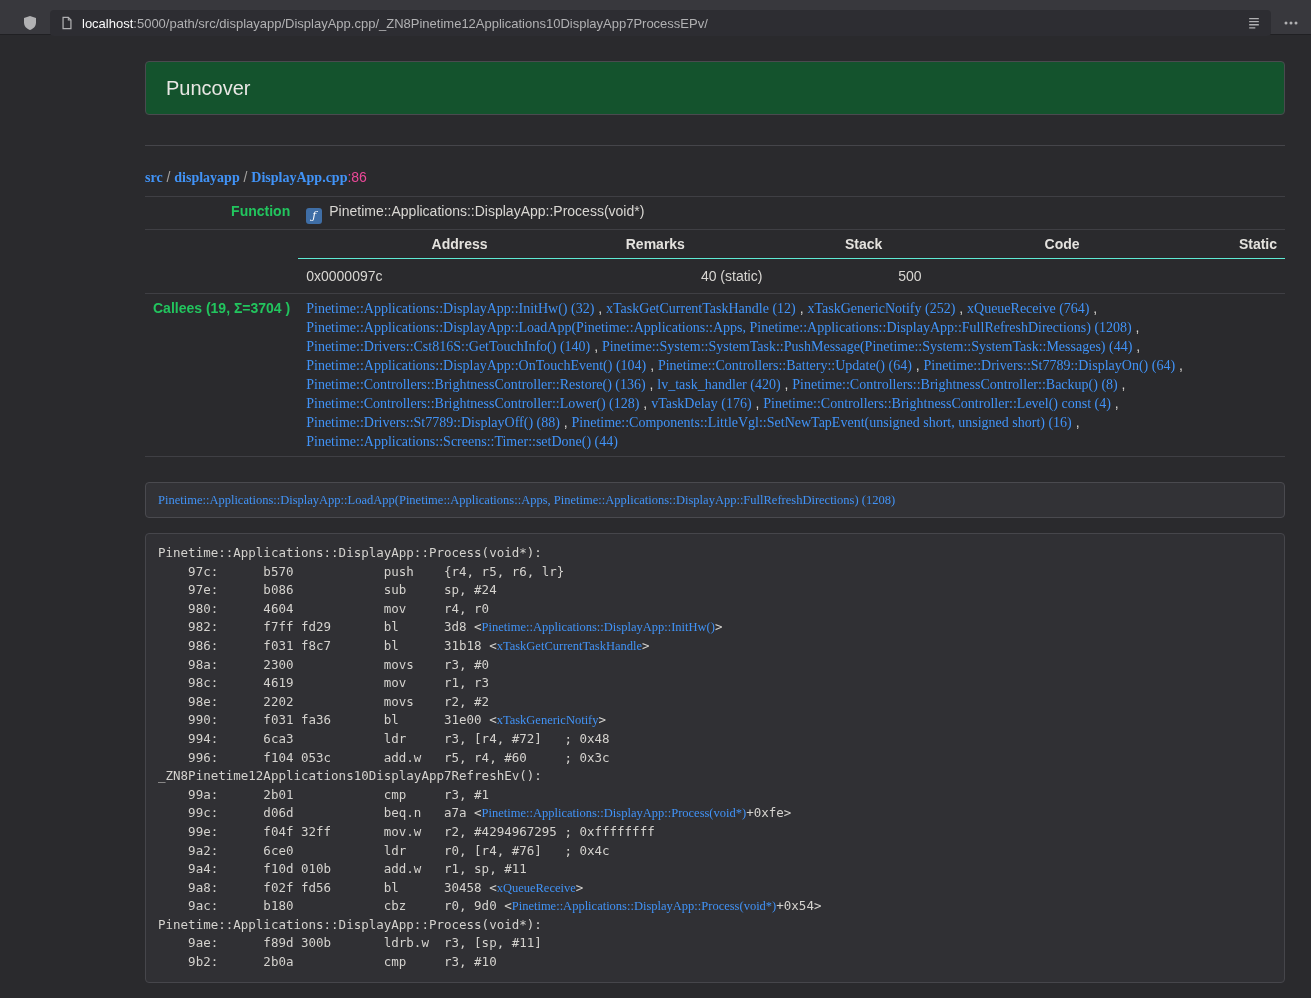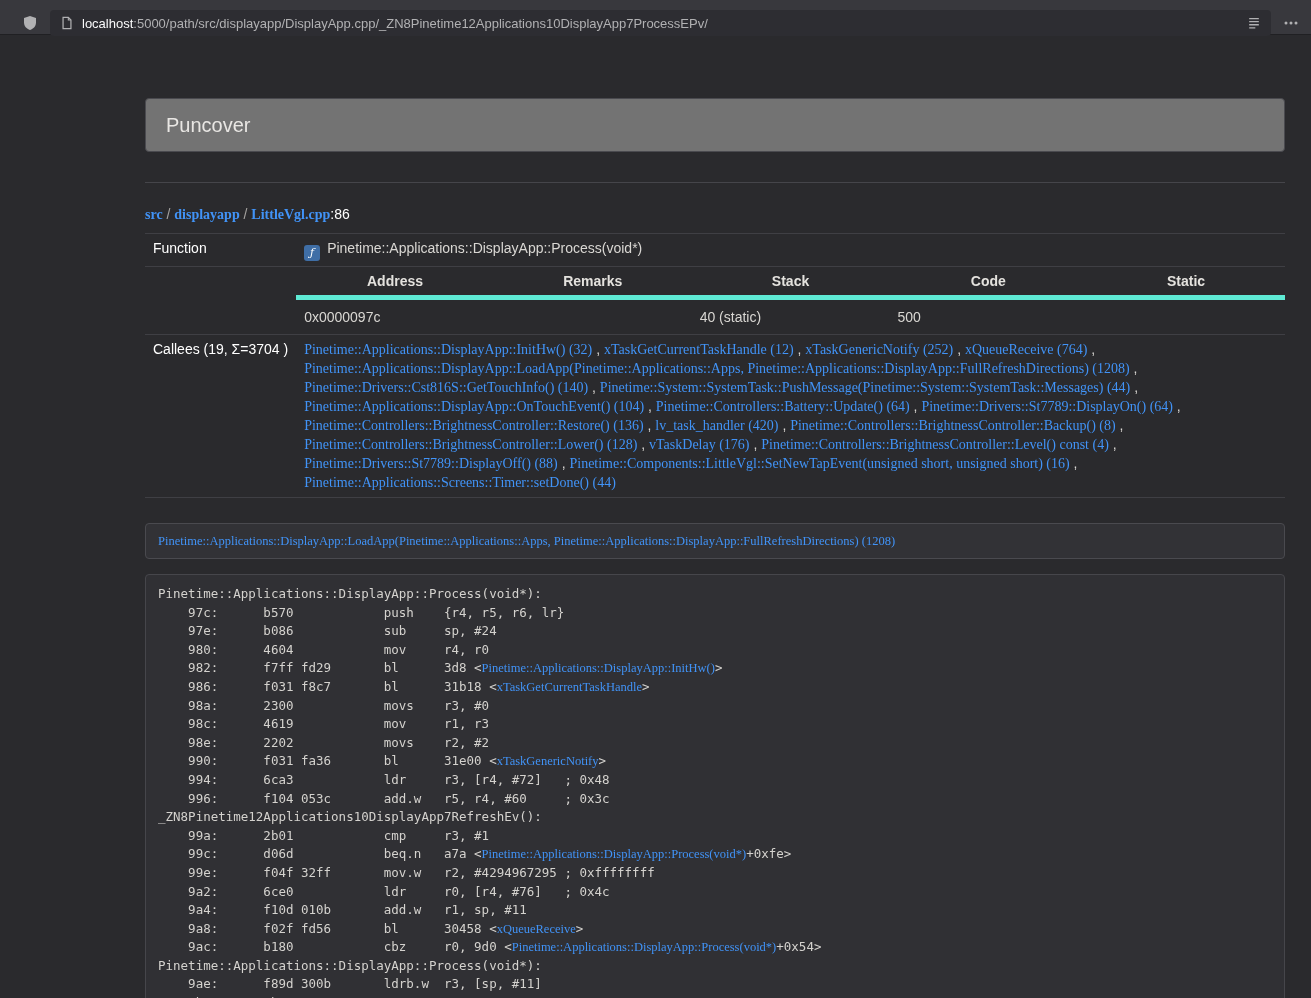--- a/index.html
+++ b/index.html
@@ -22,46 +22,46 @@
     display:flex; align-items:center; padding:0 10px; gap:8px; min-width:0;
   }
   .url-text { font-size:13px; color:#b1b1b3; white-space:nowrap; overflow:hidden; }
   .url-host { color:#f9f9fa; }
   .chrome-icon { flex:none; display:inline-flex; align-items:center; }
   .url-spacer { flex:1; }
 
   
   .content { margin-left:145px; width:1140px; }
   .jumbotron {
-    margin-top:63px; background:#737373; border:1px solid #4a4a4f;
+    margin-top:26px; background:#14532d; border:1px solid #4a4a4f;
     border-radius:4px; padding:14px 20px;
   }
   .app-title { margin:0; font-size:20px; line-height:24px; font-weight:500; color:#e9e7e4; }
   hr.divider { border:none; border-top:1px solid #45454a; margin:30px 0 0 0; }
 
   .breadcrumb { margin-top:21px; font-size:14px; line-height:20px; color:#a5a3a0; }
   .bc-link { color:var(--link); font-weight:bold; }
-  .bc-suffix { color:#ffffff; }
+  .bc-suffix { color:#ec4899; }
 
   table.symbol-table {
     width:100%; border-collapse:collapse; margin-top:8px;
     border-bottom:1px solid #3f3f44; font-size:14px;
   }
   table.symbol-table > tbody > tr { border-top:1px solid #3f3f44; }
   table.symbol-table th {
-    width:139px; text-align:left; font-weight:normal; vertical-align:top;
-    padding:5px 8px; line-height:18px; color:#ffffff; white-space:nowrap;
+    width:139px; text-align:right; font-weight:bold; vertical-align:top;
+    padding:5px 8px; line-height:18px; color:#22c55e; white-space:nowrap;
   }
   table.symbol-table td { padding:5px 8px; vertical-align:top; line-height:18px; }
   td.no-pad { padding:0 !important; }
 
   table.inner-table { width:100%; border-collapse:collapse; }
-  table.inner-table tr + tr { border-top:5px solid #5eead4; }
+  table.inner-table tr + tr { border-top:1px solid #5eead4; }
   table.inner-table th {
-    text-align:center; font-weight:bold; padding:5px 8px; line-height:18px; color:#e4e2de;
+    text-align:right; font-weight:bold; padding:5px 8px; line-height:18px; color:#e4e2de;
   }
   table.inner-table td { padding:8px 8px; line-height:18px; }
   .col-address { width:26%; } .col-remarks { width:22%; } .col-stack { width:23%; }
   .col-code { width:13.5%; } .col-static { width:15.5%; }
 
   .fn-icon {
     display:inline-block; width:16px; height:16px; border-radius:3px;
     background:#3f6ea6; color:#fff; font-size:11px; line-height:16px;
     text-align:center; vertical-align:-3px; margin-right:7px;
     font-family:"DejaVu Serif", serif; font-style:italic;
@@ -121,21 +121,21 @@
 </div>
 
 <div class="content">
 
   <div class="jumbotron">
     <h1 class="app-title">Puncover</h1>
   </div>
 
   <hr class="divider">
 
-  <div class="breadcrumb"><a href="#" class="bc-link">src</a> / <a href="#" class="bc-link">displayapp</a> / <a href="#" class="bc-link">LittleVgl.cpp</a><span class="bc-suffix">:86</span></div>
+  <div class="breadcrumb"><a href="#" class="bc-link">src</a> / <a href="#" class="bc-link">displayapp</a> / <a href="#" class="bc-link">DisplayApp.cpp</a><span class="bc-suffix">:86</span></div>
 
   <table class="symbol-table">
     <tbody>
       <tr>
         <th>Function</th>
         <td>
           <span class="fn-icon">ƒ</span><span>Pinetime::Applications::DisplayApp::Process(void*)</span>
         </td>
       </tr>
       <tr>

